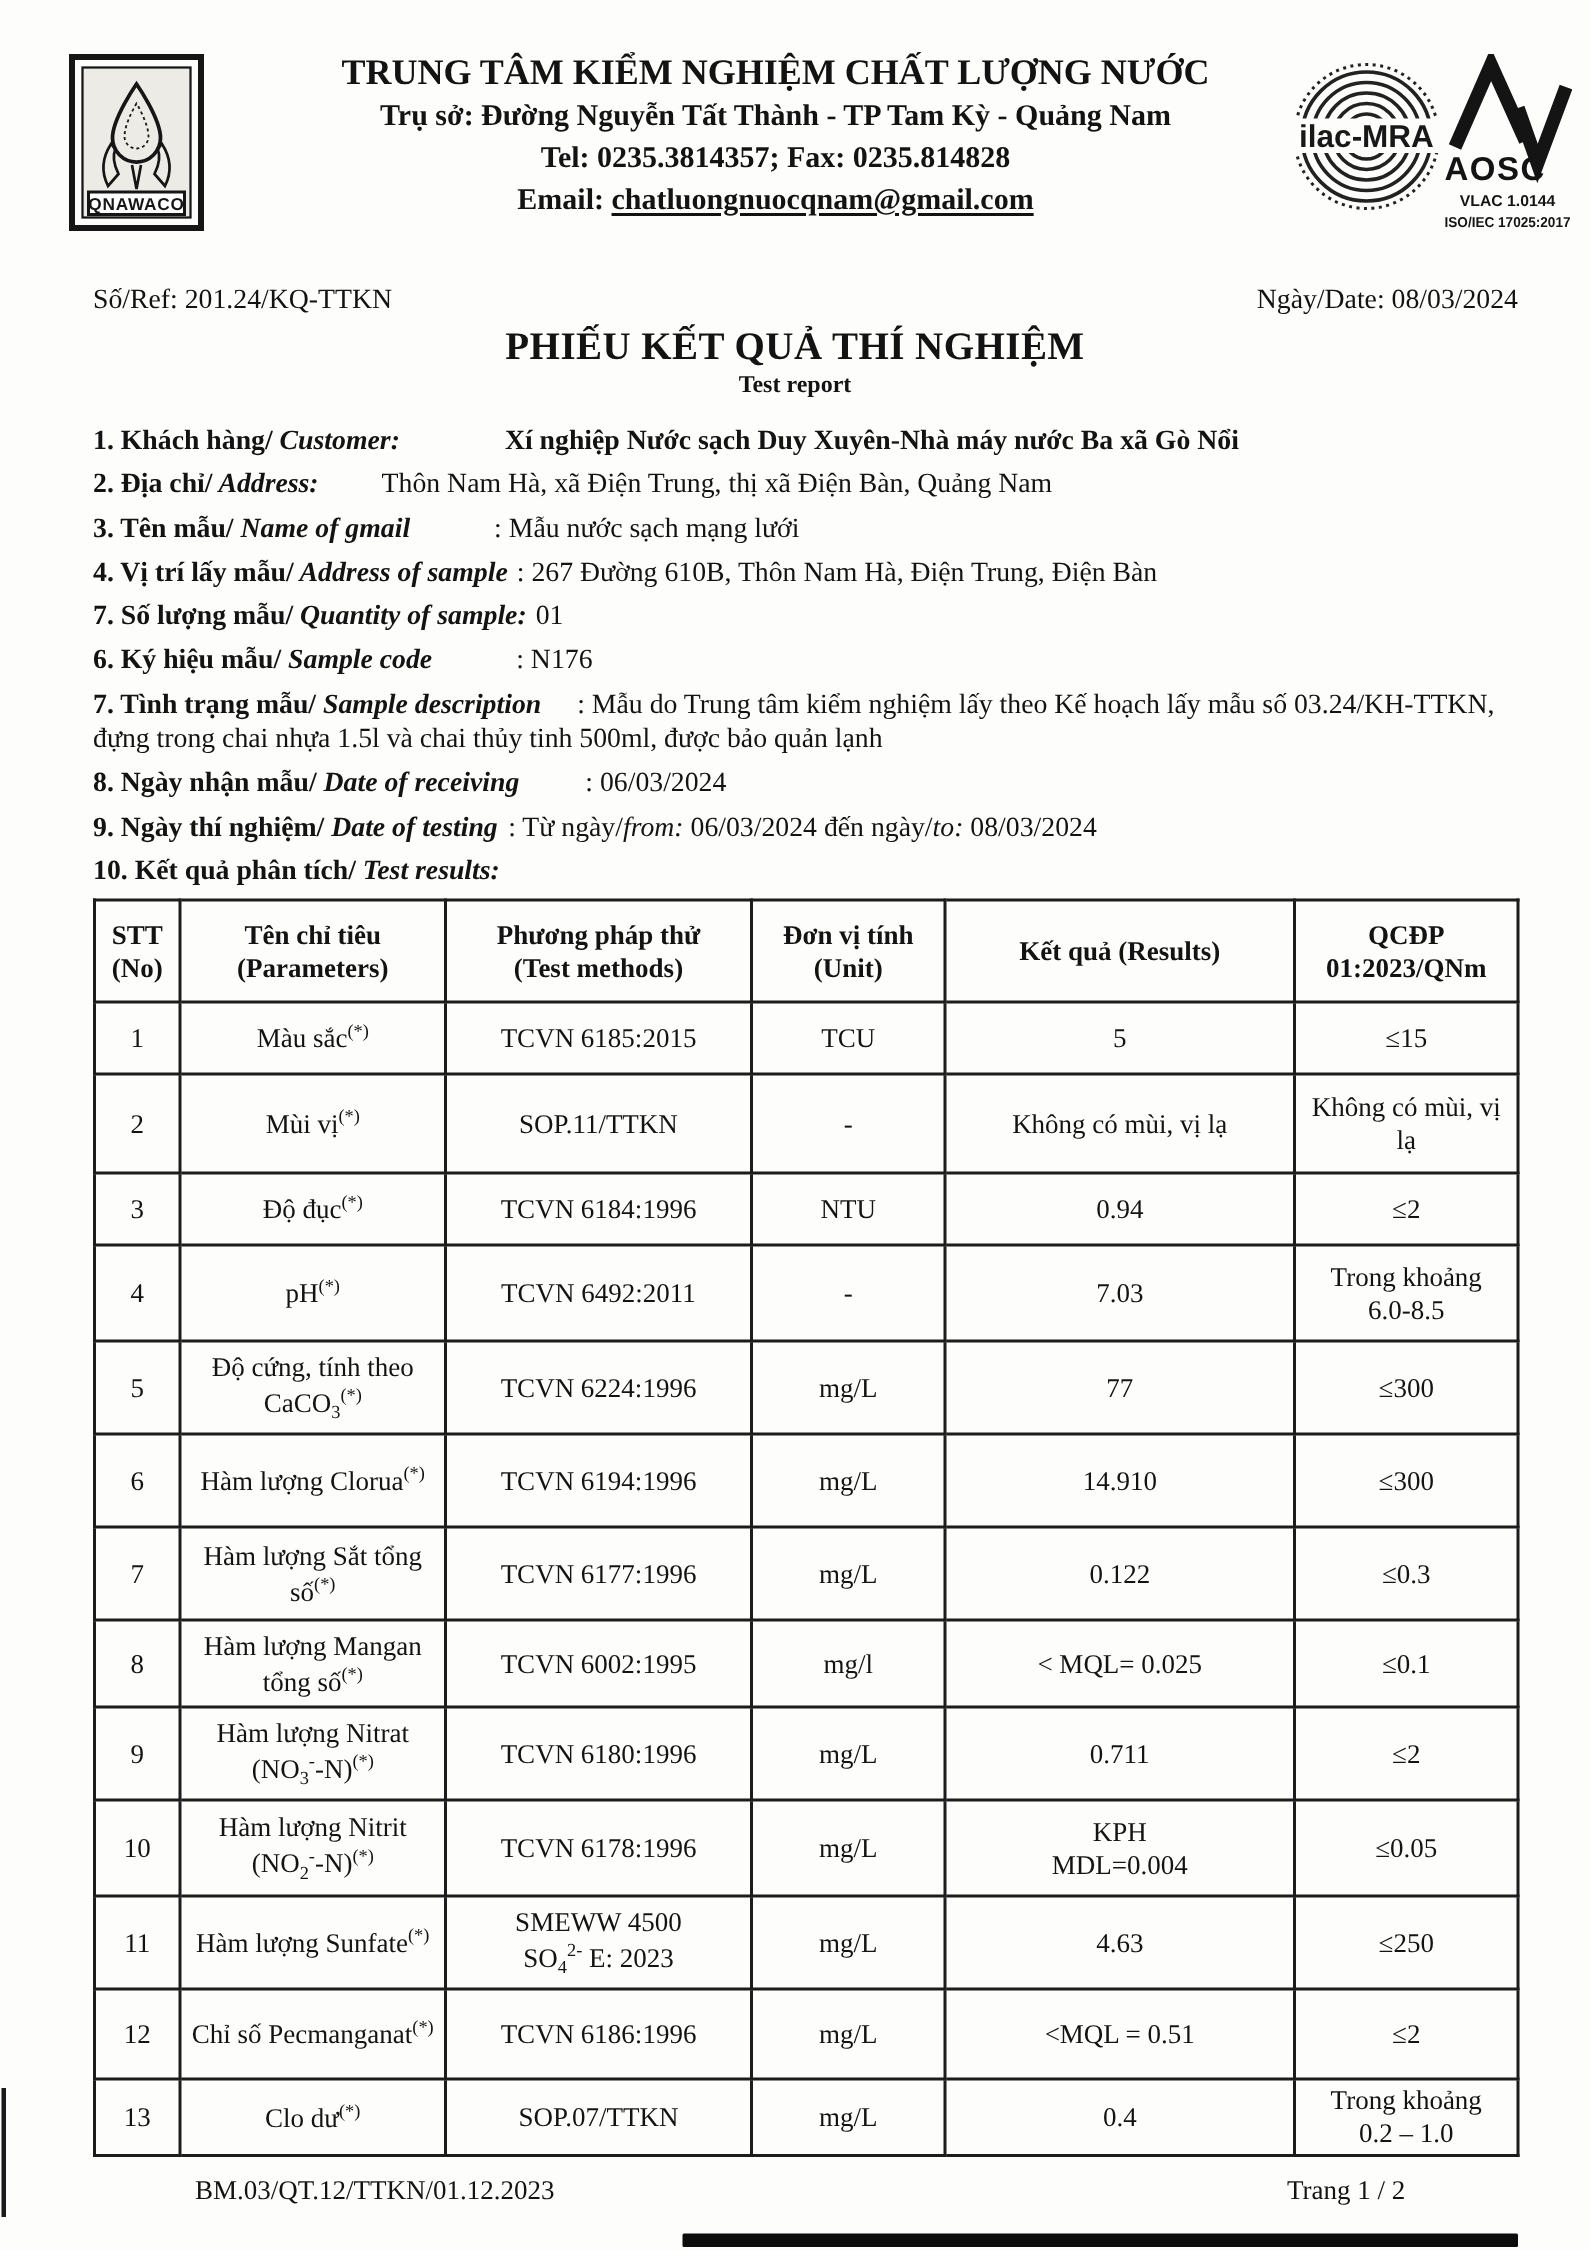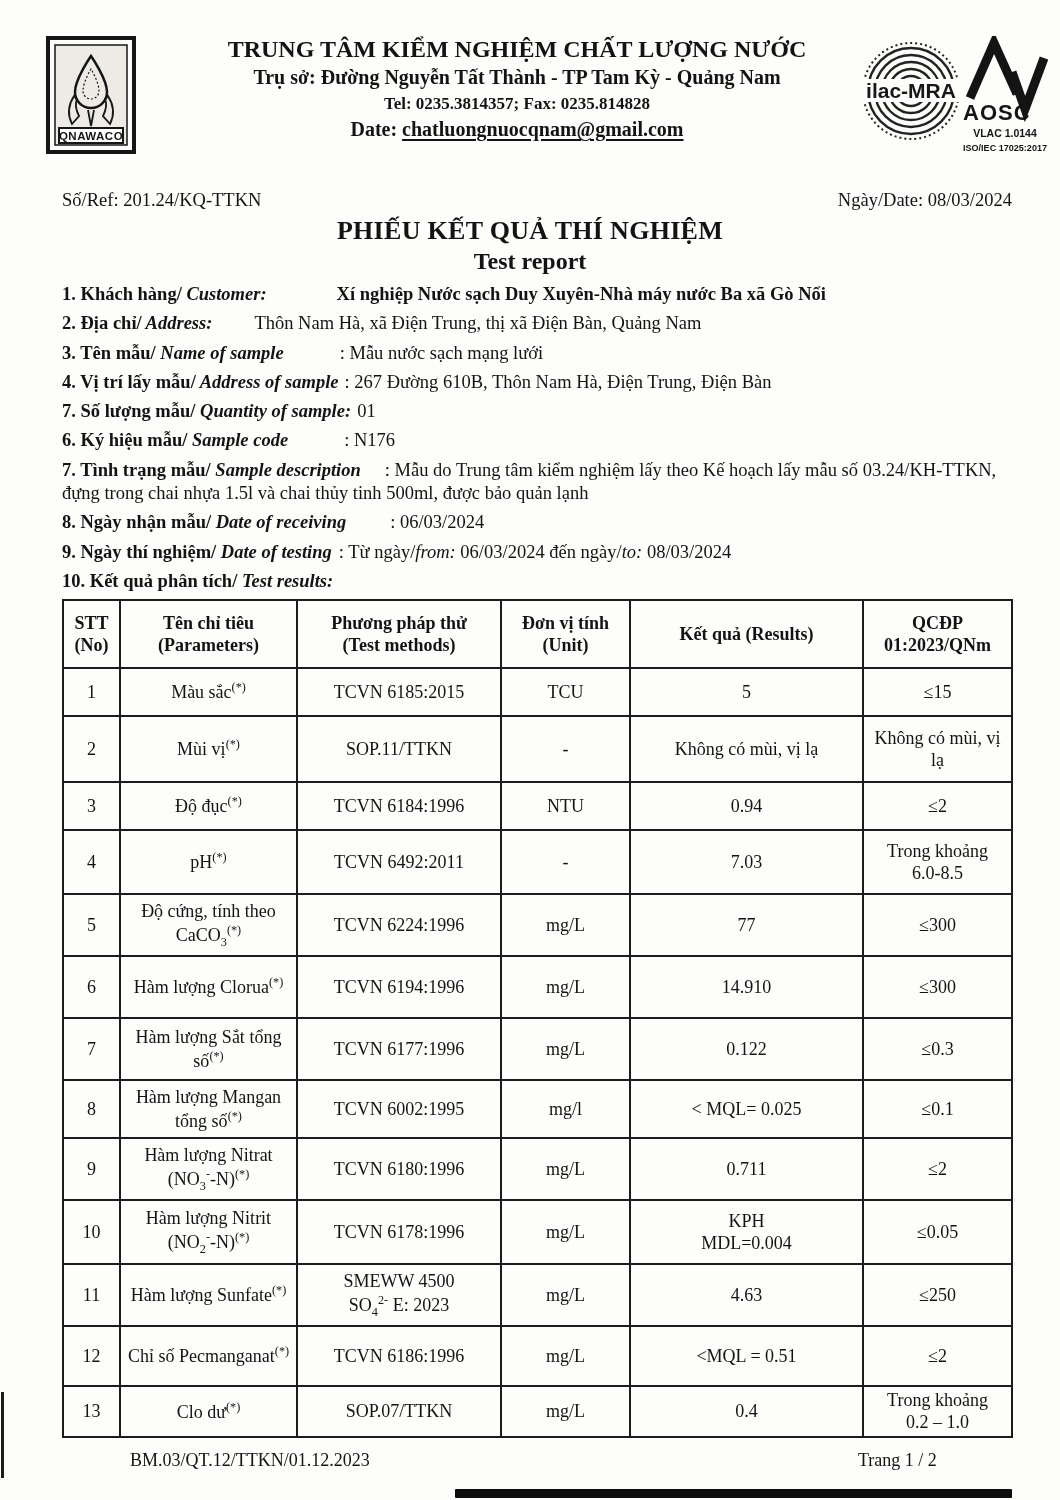--- a/index.html
+++ b/index.html
@@ -11,31 +11,31 @@
     font-family:"Liberation Serif","DejaVu Serif",serif;
     color:#131313;
     overflow:hidden;
   }
   
   .logo-qnawaco{position:absolute;left:46px;top:36px;width:90px;height:118px;}
   .hdr-text{position:absolute;left:150px;top:34px;width:734px;text-align:center;line-height:1.18;}
   .h1{font-size:22.5px;font-weight:700;letter-spacing:-0.3px;white-space:nowrap;}
   .h2{font-size:24px;font-weight:800;margin-top:1px;white-space:nowrap;}
   .h3{font-size:20px;font-weight:700;margin-top:3px;white-space:nowrap;}
-  .h4{font-size:17px;font-weight:700;margin-top:4px;}
+  .h4{font-size:20px;font-weight:700;margin-top:4px;}
   .h5{font-size:20px;font-weight:700;margin-top:4px;}
   .email-addr{text-decoration:underline;text-decoration-thickness:2px;text-underline-offset:3px;}
   .logo-ilac{position:absolute;left:860px;top:40px;width:102px;height:102px;}
   .logo-aosc{position:absolute;left:962px;top:36px;width:86px;height:122px;}
   
   .meta{position:absolute;top:190px;left:62px;width:950px;display:flex;justify-content:space-between;font-size:18.5px;gap:32px;}
   
   .title-wrap{position:absolute;top:216px;left:0;width:100%;text-align:center;}
   .title-main{font-size:26px;font-weight:700;letter-spacing:0.3px;}
-  .title-sub{font-size:24px;font-weight:700;margin-top:2px;}
+  .title-sub{font-size:16px;font-weight:700;margin-top:2px;}
   
   .items{position:absolute;top:283px;left:62px;width:952px;}
   .info-item{font-size:18.5px;line-height:1.26;margin-bottom:6px;font-family:Liberation Serif, serif;}
   .lbl{font-weight:700;}
   .lbl-en{font-weight:700;font-style:italic;}
   .val.bold{font-weight:700;}
   .spacer{display:inline-block;height:1px;}
   .item-1 .spacer{width:70px}
   .item-2 .spacer{width:42px}
   .item-3 .spacer{width:56px}
@@ -97,21 +97,21 @@
     <path d="M62 60 Q71 74 64 88 L57 80 Q62 70 59 63 Z" fill="none" stroke="#161616" stroke-width="1.8"></path>
     <path d="M42 74 L45 90 L48 74" fill="none" stroke="#161616" stroke-width="1.8"></path>
     <rect x="13" y="92" width="64" height="15" fill="#fff" stroke="#161616" stroke-width="2"></rect>
     <text x="45" y="104" text-anchor="middle" font-size="11.5" font-weight="bold" fill="#161616" font-family="Liberation Sans, sans-serif" letter-spacing="0.5">QNAWACO</text>
   </svg>
 
   <div class="hdr-text">
     <div class="h2">TRUNG TÂM KIỂM NGHIỆM CHẤT LƯỢNG NƯỚC</div>
     <div class="h3">Trụ sở: Đường Nguyễn Tất Thành - TP Tam Kỳ -  Quảng Nam</div>
     <div class="h4">Tel: 0235.3814357; Fax: 0235.814828</div>
-    <div class="h5"><span>Date: </span><span class="email-addr">chatluongnuocqnam@gmail.com</span></div>
+    <div class="h5"><span>Email: </span><span class="email-addr">chatluongnuocqnam@gmail.com</span></div>
   </div>
 
   <svg class="logo-ilac" viewBox="0 0 102 102">
     <circle cx="51" cy="51" r="48" fill="none" stroke="#222" stroke-width="2" stroke-dasharray="2 3"></circle>
     <circle cx="51" cy="51" r="43" fill="none" stroke="#222" stroke-width="2.4"></circle>
     <circle cx="51" cy="51" r="36" fill="none" stroke="#222" stroke-width="2.4"></circle>
     <circle cx="51" cy="51" r="29" fill="none" stroke="#222" stroke-width="2.4"></circle>
     <circle cx="51" cy="51" r="22" fill="none" stroke="#222" stroke-width="2.4"></circle>
     <circle cx="51" cy="51" r="15" fill="none" stroke="#222" stroke-width="2.4"></circle>
     <circle cx="51" cy="51" r="8" fill="none" stroke="#222" stroke-width="2.4"></circle>
@@ -133,21 +133,21 @@
   </div>
 
   <div class="title-wrap">
     <div class="title-main">PHIẾU KẾT QUẢ THÍ NGHIỆM</div>
     <div class="title-sub">Test report</div>
   </div>
 
   <div class="items">
       <div class="info-item item-1"><span class="lbl">1. Khách hàng/</span><span class="lbl-en"> Customer:</span><span class="spacer"></span><span class="val bold">Xí nghiệp Nước sạch Duy Xuyên-Nhà máy nước Ba xã Gò Nổi</span></div>
       <div class="info-item item-2"><span class="lbl">2. Địa chỉ/</span><span class="lbl-en"> Address:</span><span class="spacer"></span><span class="val">Thôn Nam Hà, xã Điện Trung, thị xã Điện Bàn, Quảng Nam</span></div>
-      <div class="info-item item-3"><span class="lbl">3. Tên mẫu/</span><span class="lbl-en"> Name of sample</span><span class="spacer"></span><span class="val">: Mẫu nước sạch mạng lưới</span></div>
+      <div class="info-item item-3"><span class="lbl">3. Tên mẫu/</span><span class="lbl-en"> Name of gmail</span><span class="spacer"></span><span class="val">: Mẫu nước sạch mạng lưới</span></div>
       <div class="info-item item-4"><span class="lbl">4. Vị trí lấy mẫu/</span><span class="lbl-en"> Address of sample</span><span class="spacer"></span><span class="val">: 267 Đường 610B, Thôn Nam Hà, Điện Trung, Điện Bàn</span></div>
       <div class="info-item item-5"><span class="lbl">7. Số lượng mẫu/</span><span class="lbl-en"> Quantity of sample:</span><span class="spacer"></span><span class="val">01</span></div>
       <div class="info-item item-6"><span class="lbl">6. Ký hiệu mẫu/</span><span class="lbl-en"> Sample code</span><span class="spacer"></span><span class="val">: N176</span></div>
       <div class="info-item item-7"><span class="lbl">7. Tình trạng mẫu/</span><span class="lbl-en"> Sample description</span><span class="spacer"></span><span class="val">: Mẫu do Trung tâm kiểm nghiệm lấy theo Kế hoạch lấy mẫu số 03.24/KH-TTKN, đựng trong chai nhựa 1.5l và chai thủy tinh 500ml, được bảo quản lạnh</span></div>
       <div class="info-item item-8"><span class="lbl">8. Ngày nhận mẫu/</span><span class="lbl-en"> Date of receiving</span><span class="spacer"></span><span class="val">: 06/03/2024</span></div>
       <div class="info-item item-9"><span class="lbl">9. Ngày thí nghiệm/</span><span class="lbl-en"> Date of testing</span><span class="spacer"></span><span class="val">: Từ ngày/<i>from:</i> 06/03/2024  đến ngày/<i>to:</i> 08/03/2024</span></div>
       <div class="info-item item-10"><span class="lbl">10. Kết quả phân tích/</span><span class="lbl-en"> Test results:</span><span class="spacer"></span><span class="val"></span></div>
     </div>
 
   <table class="results-table">

